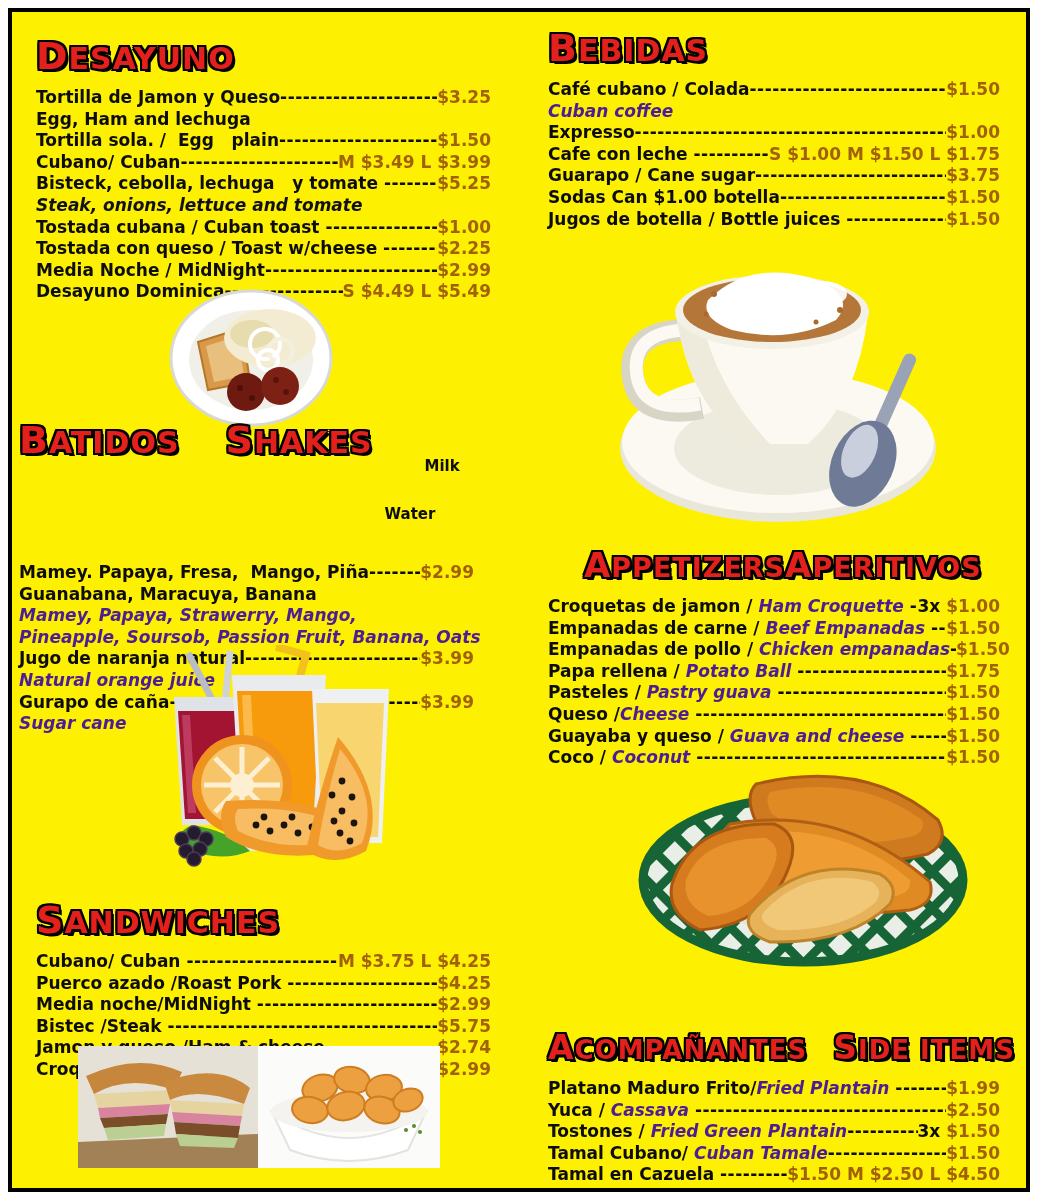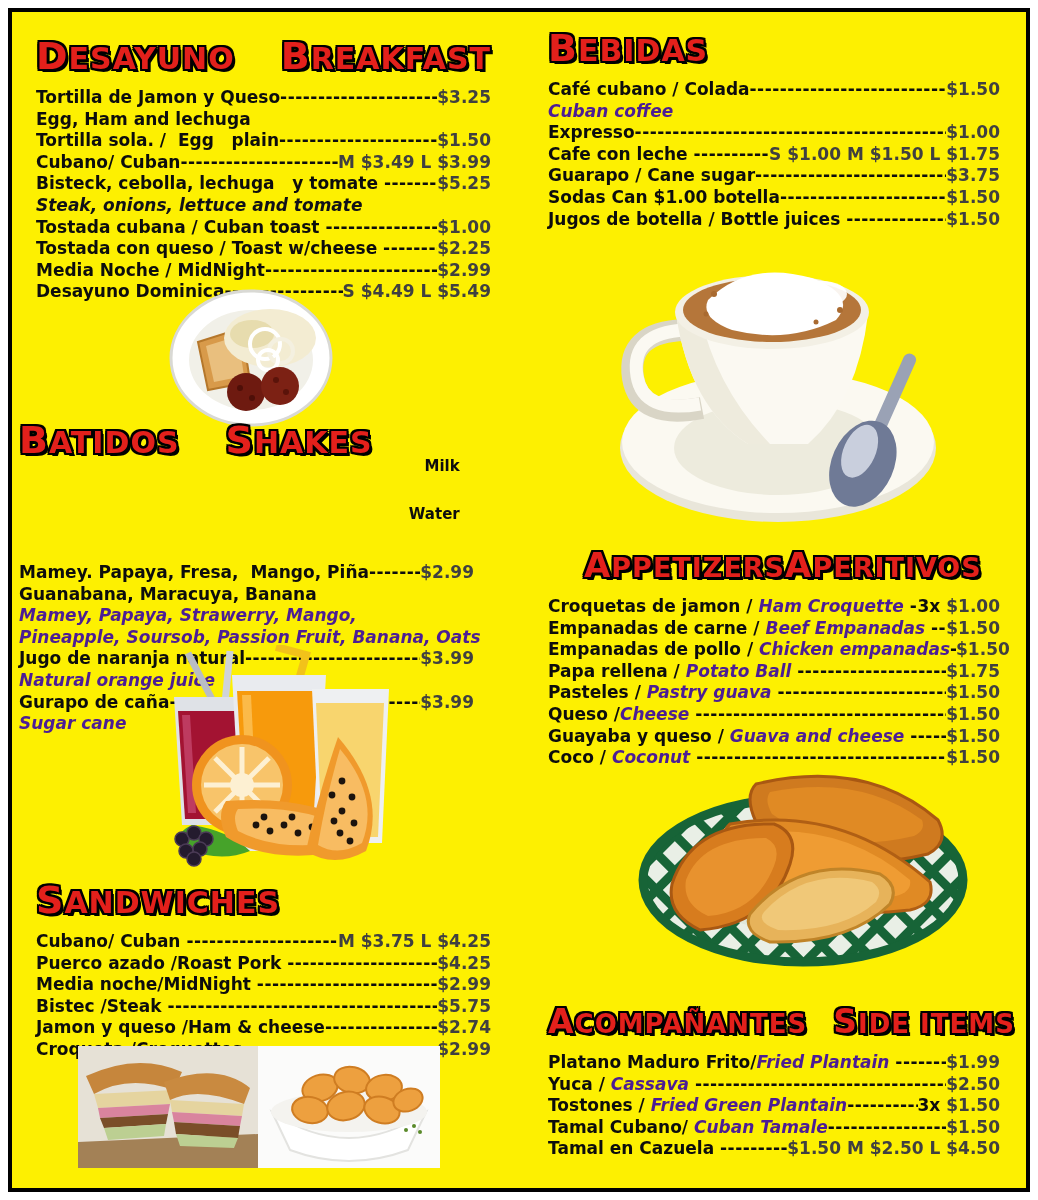--- a/index.html
+++ b/index.html
@@ -6,70 +6,69 @@
   .page {
     position:relative; width:1038px; height:1200px;
     background:#ffffff; overflow:hidden;
     font-family:"DejaVu Sans", sans-serif;
   }
   .sheet {
     position:absolute; left:8px; top:8px; right:8px; bottom:8px;
     background:#fdf001; border:4px solid #000;
   }
   .section { position:absolute; }
-  .heading { display:flex; align-items:flex-start; margin-bottom:8px; white-space:pre;text-align:right; }
+  .heading { display:flex; align-items:flex-start; margin-bottom:8px; white-space:pre; }
   .heading .w {
     display:inline-block;
     font-weight:900; text-transform:uppercase;
     color:#e3201b; letter-spacing:1px;
     font-size:30px; line-height:40px;
     text-shadow:-2px -2px 0 #000, 2px -2px 0 #000, -2px 2px 0 #000, 2px 2px 0 #000,
                  0 -2px 0 #000, 0 2px 0 #000, -2px 0 0 #000, 2px 0 0 #000, 3px 3px 0 #000;
   }
   .heading .w::first-letter { font-size:38px; }
   .heading .w.en { margin-left:46px; }
   .heading .w.en:empty { display:none; margin:0; }
   .heading.mid .w { font-size:27px; }
   .heading.mid .w::first-letter { font-size:34px; }
   .heading.mid .w.en { margin-left:36px; }
-  .heading.tight .w { font-size:26px; }
+  .heading.tight .w { font-size:26px;margin-top:26px; }
   .heading.tight .w::first-letter { font-size:33px; }
   .heading.tight .w.en { margin-left:26px; }
   .heading-note {
     font-size:15px; font-weight:700; line-height:16px;
     color:#0d0d0d; margin-left:12px; margin-top:6px;
   }
   .items { display:block; }
   .line {
     display:flex; align-items:baseline;
     font-size:17px; font-weight:700; line-height:21.6px;
     color:#0d0d0d; white-space:pre;
   }
   .line span { white-space:pre; }
   .seg-k  { color:#0d0d0d; }
   .seg-bi { color:#111118; font-style:italic; }
   .seg-i  { color:#4c1d95; font-style:italic; }
-  .seg-p  { color:#404040; }
+  .seg-p  { color:#a16207; }
   .seg-lead {
     flex:1 1 0; min-width:6px; overflow:hidden;
     color:#0d0d0d; letter-spacing:0.5px;
   }
   .photo { position:absolute; }
   .photo svg { display:block; width:100%; height:100%; }
 </style>
 </head>
 <body>
 
 <div class="page">
   <div class="sheet">
 
     <div class="section" style="left:24px; top:24px; width:455px;">
       <div class="heading">
         <span class="w es">Desayuno</span>
-        <span class="w en">Breakfast</span>
       </div>
       <div class="items">
           <div class="line"><span class="seg-k">Tortilla de Jamon y Queso</span><span class="seg-lead">------------------------------------------------------------------------------------------</span><span class="seg-p">$3.25</span></div>
           <div class="line"><span class="seg-k">Egg, Ham and lechuga</span></div>
           <div class="line"><span class="seg-k">Tortilla sola. /  Egg   plain</span><span class="seg-lead">------------------------------------------------------------------------------------------</span><span class="seg-p">$1.50</span></div>
           <div class="line"><span class="seg-k">Cubano/ Cuban</span><span class="seg-lead">------------------------------------------------------------------------------------------</span><span class="seg-p">M $3.49 L $3.99</span></div>
           <div class="line"><span class="seg-k">Bisteck, cebolla, lechuga   y tomate </span><span class="seg-lead">------------------------------------------------------------------------------------------</span><span class="seg-p">$5.25</span></div>
           <div class="line"><span class="seg-bi">Steak, onions, lettuce and tomate</span></div>
           <div class="line"><span class="seg-k">Tostada cubana / Cuban toast </span><span class="seg-lead">------------------------------------------------------------------------------------------</span><span class="seg-p">$1.00</span></div>
           <div class="line"><span class="seg-k">Tostada con queso / Toast w/cheese </span><span class="seg-lead">------------------------------------------------------------------------------------------</span><span class="seg-p">$2.25</span></div>
@@ -172,21 +171,21 @@
             <circle cx="212" cy="166" r="3.4"></circle>
           <circle cx="224" cy="178" r="3.4"></circle>
             <circle cx="210" cy="188" r="3.4"></circle>
             <circle cx="220" cy="196" r="3.4"></circle>
           <circle cx="202" cy="150" r="3.4"></circle>
             <circle cx="204" cy="176" r="3.4"></circle>
         </g>
       </svg>
     </div>
 
-    <div class="section" style="left:24px; top:868px; width:455px;">
+    <div class="section" style="left:24px; top:888px; width:455px;">
       <div class="heading">
         <span class="w es">Sandwiches</span>
         
       </div>
       <div class="items">
           <div class="line"><span class="seg-k">Cubano/ Cuban </span><span class="seg-lead">------------------------------------------------------------------------------------------</span><span class="seg-p">M $3.75 L $4.25</span></div>
           <div class="line"><span class="seg-k">Puerco azado /Roast Pork </span><span class="seg-lead">------------------------------------------------------------------------------------------</span><span class="seg-p">$4.25</span></div>
           <div class="line"><span class="seg-k">Media noche/MidNight </span><span class="seg-lead">------------------------------------------------------------------------------------------</span><span class="seg-p">$2.99</span></div>
           <div class="line"><span class="seg-k">Bistec /Steak </span><span class="seg-lead">------------------------------------------------------------------------------------------</span><span class="seg-p">$5.75</span></div>
           <div class="line"><span class="seg-k">Jamon y queso /Ham &amp; cheese</span><span class="seg-lead">------------------------------------------------------------------------------------------</span><span class="seg-p">$2.74</span></div>

